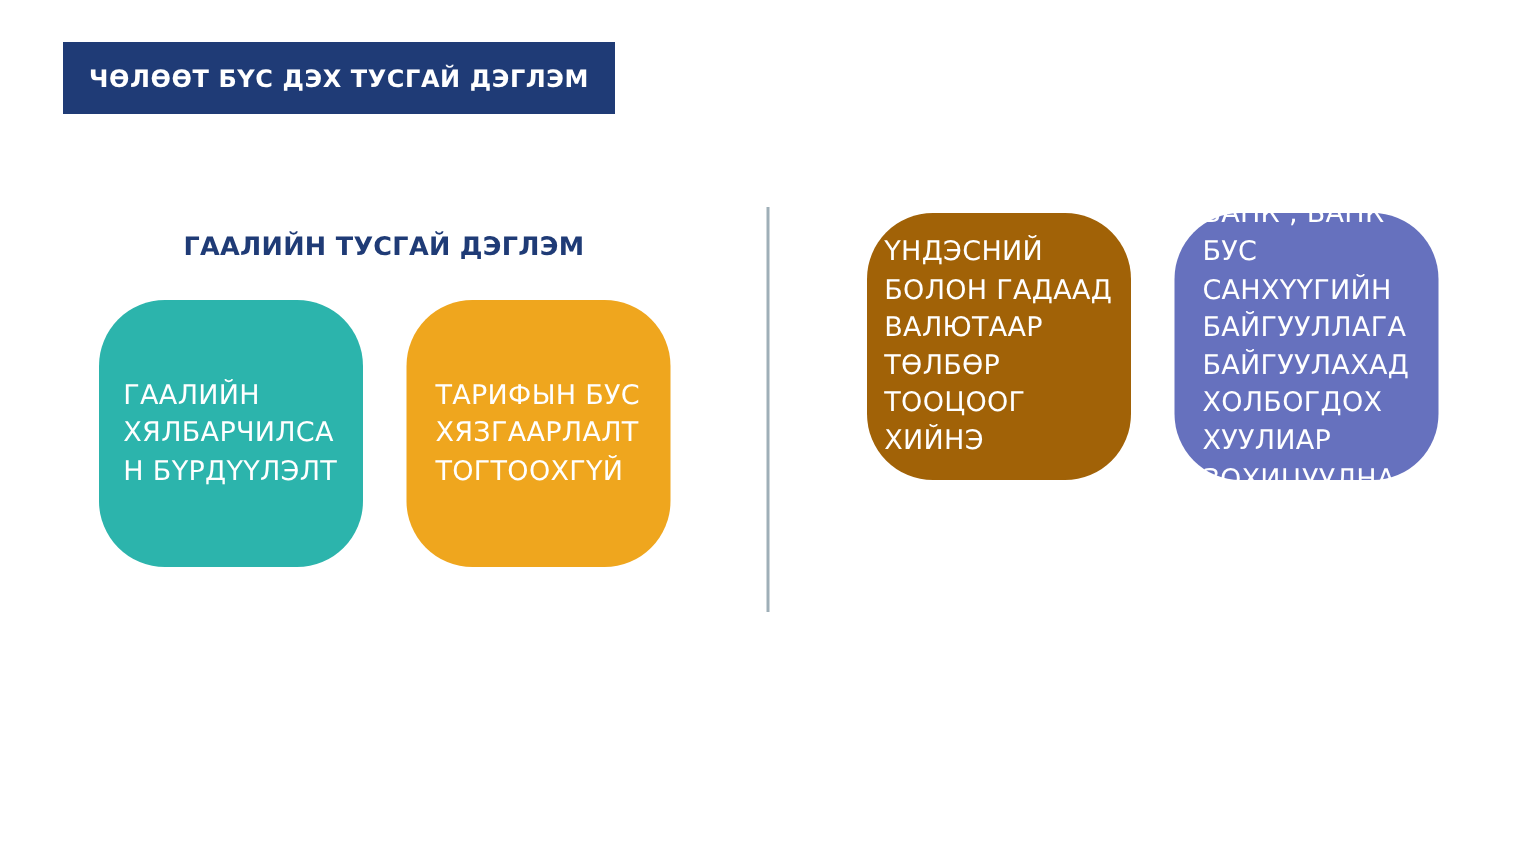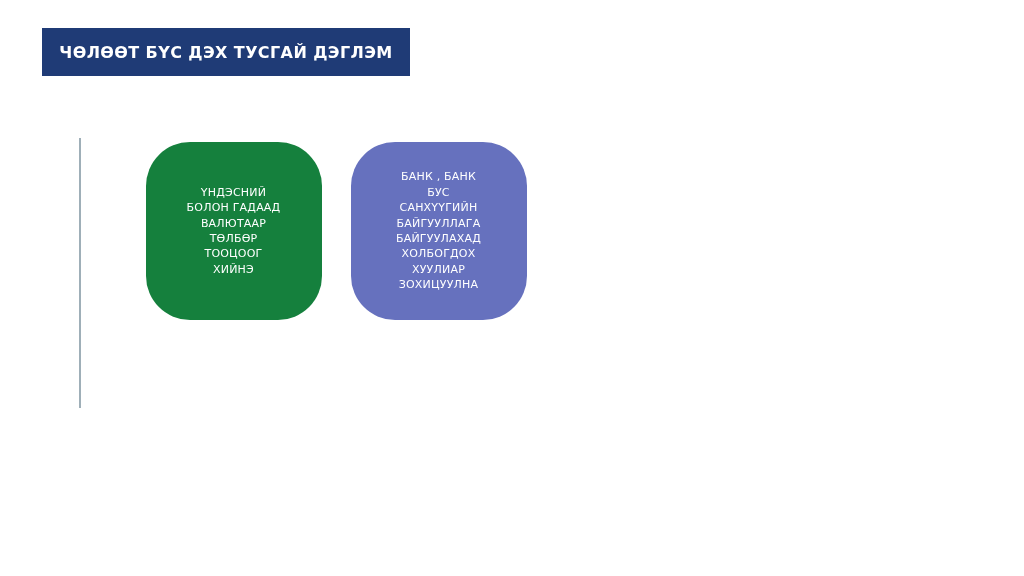--- a/index.html
+++ b/index.html
@@ -71,47 +71,57 @@
     gap: 29px;
     margin-top: 6px;
   }
   .card {
     width: 176px;
     height: 178px;
     border-radius: 44px;
     display: flex;
     align-items: center;
     justify-content: center;
-    text-align: center;
     padding: 4px 10px;
     box-sizing: border-box;
     color: var(--card_text, #ffffff);
-    font-size: 11px;
+    font-size: 18px;
     line-height: 1.4;
     letter-spacing: 0.2px;
     white-space: pre-line;
   }
 </style>
 </head>
 <body>
 
 <div class="slide">
 
   <div class="banner">
     <span class="banner-title">ЧӨЛӨӨТ БҮС ДЭХ ТУСГАЙ ДЭГЛЭМ</span>
   </div>
 
   <div class="content">
 
+    <div class="col">
+      <div class="col-heading">ГААЛИЙН ТУСГАЙ ДЭГЛЭМ</div>
+      <div class="box-row">
+        <div class="card" style="background: rgb(44, 180, 172);">ГААЛИЙН
+ХЯЛБАРЧИЛСА
+Н БҮРДҮҮЛЭЛТ</div>
+        <div class="card" style="background: rgb(239, 166, 30);">ТАРИФЫН БУС
+ХЯЗГААРЛАЛТ
+ТОГТООХГҮЙ</div>
+      </div>
+    </div>
 
     <div class="divider"></div>
 
     <div class="col">
       <div class="box-row">
-        <div class="card" style="background: #15803d;">ҮНДЭСНИЙ
+        <div class="card" style="background: #a16207;">ҮНДЭСНИЙ
 БОЛОН ГАДААД
 ВАЛЮТААР
 ТӨЛБӨР
 ТООЦООГ
 ХИЙНЭ</div>
         <div class="card" style="background: rgb(102, 113, 190);">БАНК , БАНК
 БУС
 САНХҮҮГИЙН
 БАЙГУУЛЛАГА
 БАЙГУУЛАХАД

